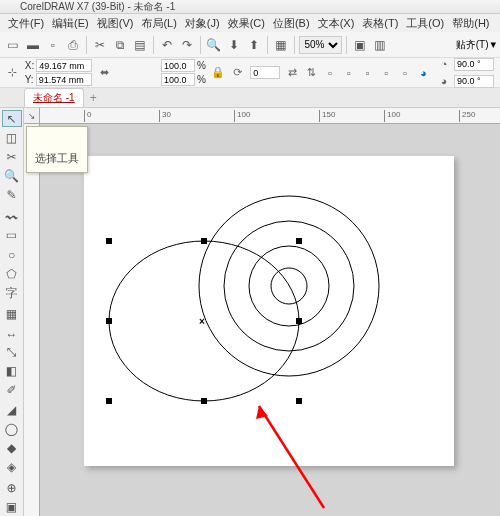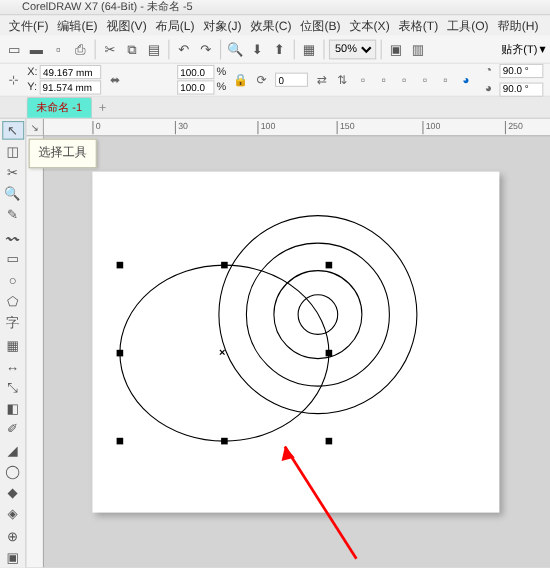--- a/index.html
+++ b/index.html
@@ -11,43 +11,43 @@
 .toolbar .ico { width: 18px; height: 18px; border: 1px solid transparent; display: inline-flex; align-items: center; justify-content: center; font-size: 12px; color: #555; }
 .toolbar .sep { width: 1px; height: 18px; background: #ccc; margin: 0 2px; }
 .toolbar select { font-size: 10px; height: 18px; border: 1px solid #ccc; text-align: center; }
 .propbar { height: 30px; background: #f5f5f5; border-bottom: 1px solid #ddd; display: flex; align-items: center; gap: 6px; padding: 0 6px; font-size: 10px; color: #333; }
 .propbar .grp { display: flex; flex-direction: column; gap: 1px; }
 .propbar .row { display: flex; align-items: center; gap: 2px; }
 .propbar input { width: 56px; height: 13px; font-size: 9px; border: 1px solid #ccc; padding: 0 2px; }
 .propbar .pct { width: 34px; margin-left: 44px; }
 .propbar .ico { width: 16px; height: 16px; display: inline-flex; align-items: center; justify-content: center; color: #666; font-size: 11px; }
 .tabbar { height: 20px; background: #eaeaea; border-bottom: 1px solid #ccc; display: flex; align-items: flex-end; padding-left: 24px; }
-.tabbar .tab { background: #5eead4; border: 1px solid #ccc; border-bottom: none; padding: 2px 8px; font-size: 10px; color: #b00; border-radius: 3px 3px 0 0; }
+.tabbar .tab { background: #ffffff; border: 1px solid #ccc; border-bottom: none; padding: 2px 8px; font-size: 10px; color: #b00; border-radius: 3px 3px 0 0; text-decoration: underline; }
 .tabbar .plus { padding: 2px 6px; color: #888; font-size: 12px; }
 .workspace { position: absolute; top: 108px; left: 0; right: 0; bottom: 0; display: flex; }
 .toolbox { width: 24px; background: #f0f0f0; border-right: 1px solid #ccc; display: flex; flex-direction: column; align-items: center; padding-top: 2px; gap: 2px; }
 .toolbox .tool { width: 20px; height: 20px; display: flex; align-items: center; justify-content: center; font-size: 12px; color: #555; border: 1px solid transparent; }
 .toolbox .tool.active { background: #d8e6f5; border: 1px solid #7aa; }
 .canvas-area { flex: 1; position: relative; background: #d4d4d4; overflow: hidden; }
 .ruler-h { position: absolute; top: 0; left: 16px; right: 0; height: 16px; background: #f5f5f5; border-bottom: 1px solid #aaa; font-size: 8px; color: #666; }
 .ruler-h .tick { position: absolute; top: 2px; border-left: 1px solid #888; height: 12px; padding-left: 2px; }
 .ruler-v { position: absolute; top: 16px; left: 0; bottom: 0; width: 16px; background: #f5f5f5; border-right: 1px solid #aaa; }
 .ruler-corner { position: absolute; top: 0; left: 0; width: 16px; height: 16px; background: #f0f0f0; border-right: 1px solid #aaa; border-bottom: 1px solid #aaa; display: flex; align-items: center; justify-content: center; font-size: 9px; color: #666; }
 .tooltip { position: absolute; top: 18px; left: 2px; background: #fffef2; border: 1px solid #b8b8a0; padding: 4px 8px; font-size: 10px; color: #444; box-shadow: 1px 1px 3px rgba(0,0,0,.2); z-index: 10; }
-.tooltip .tt-title { font-size: 11px; margin-bottom: 2px; }
+.tooltip .tt-title { font-size: 11px; margin-bottom: 2px; margin-top: 20px; }
 .page { position: absolute; top: 48px; left: 60px; width: 370px; height: 310px; background: #fff; box-shadow: 3px 3px 6px rgba(0,0,0,.25); }
 .page svg { position: absolute; top: 0; left: 0; }
 .handle { position: absolute; width: 6px; height: 6px; background: #000; }
 .center-x { position: absolute; font-size: 10px; color: #000; font-weight: bold; }
 .arrow { position: absolute; pointer-events: none; }
 </style>
 </head>
 <body>
 
-<div class="titlebar">CorelDRAW X7 (64-Bit) - 未命名 -5</div>
+<div class="titlebar">CorelDRAW X7 (39-Bit) - 未命名 -1</div>
 
 <div class="menubar">
   <span>文件(F)</span>
   <span>编辑(E)</span>
   <span>视图(V)</span>
   <span>布局(L)</span>
   <span>对象(J)</span>
   <span>效果(C)</span>
   <span>位图(B)</span>
   <span>文本(X)</span>
@@ -160,21 +160,21 @@
     <div class="tool">⊕</div>
     <div class="tool">▣</div>
   </div>
 
   <div class="canvas-area">
     <div class="ruler-corner">↘</div>
     <div class="ruler-h">
       <span class="tick" style="left:44px">0</span>
       <span class="tick" style="left:119px">30</span>
       <span class="tick" style="left:194px">100</span>
-      <span class="tick" style="left:266px">150</span>
+      <span class="tick" style="left:279px">150</span>
       <span class="tick" style="left:344px">100</span>
       <span class="tick" style="left:419px">250</span>
     </div>
     <div class="ruler-v"></div>
 
     <div class="tooltip">
       <div class="tt-title">选择工具</div>
     </div>
 
     <div class="page">

